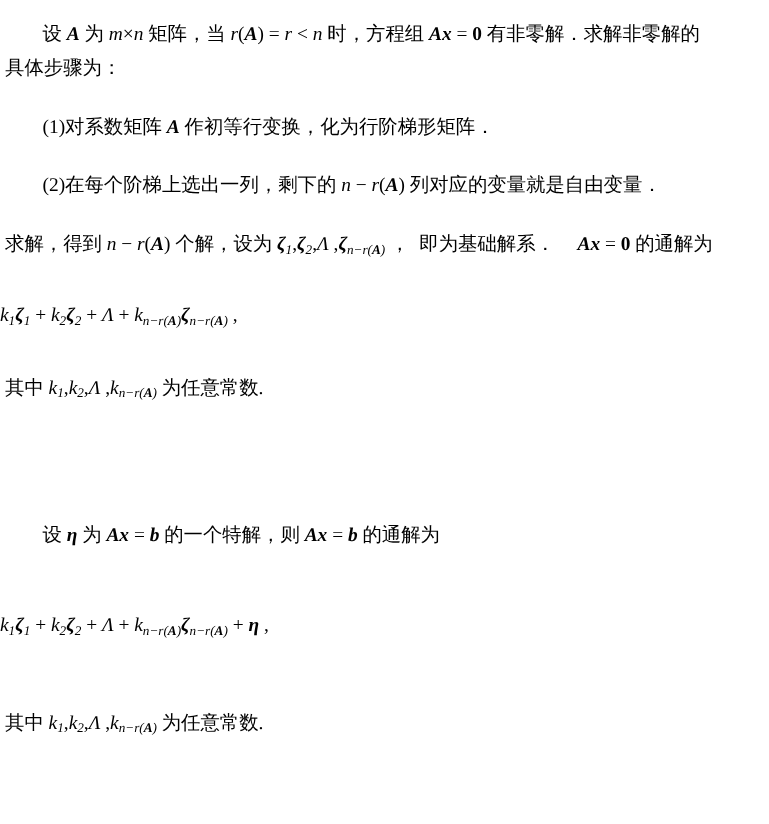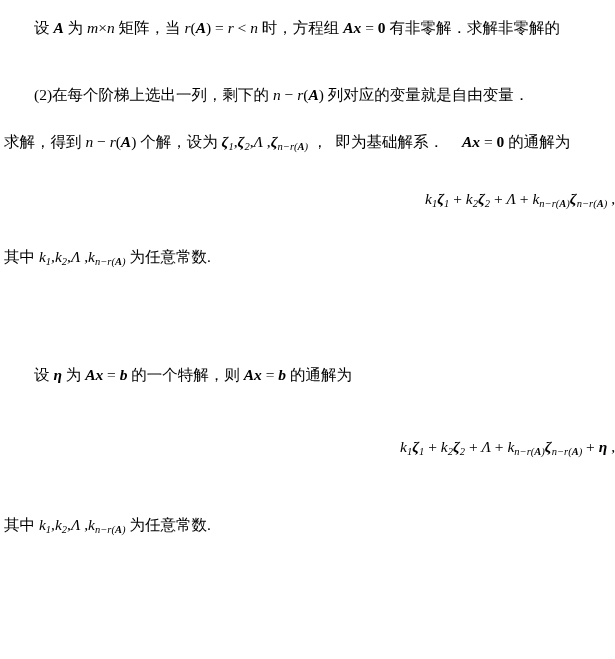--- a/index.html
+++ b/index.html
@@ -28,21 +28,21 @@
     padding: 0 16px 0 4px;
     text-align: justify;
   }
   .para.indent {
     text-indent: 30px;
   }
   .gap-sm { height: 14px; }
   .gap-md { height: 20px; }
   .gap-lg { height: 26px; }
   .centered {
-    text-align: right;
+    text-align: left;
     font-size: 15.5px;
     line-height: 26px;
     padding: 0;
   }
   
   .mi {            
     font-family: "Liberation Serif", serif;
     font-style: italic;
   }
   .mbi {           
@@ -72,23 +72,29 @@
 </head>
 <body>
 
 <div class="page">
 
   <div class="gap-sm"></div>
 
   <div class="para indent">
     设 <span class="mbi">A</span> 为 <span class="mi">m</span>×<span class="mi">n</span> 矩阵，当 <span class="mi">r</span>(<span class="mbi">A</span>) <span class="mn">=</span> <span class="mi">r</span> <span class="mn">&lt;</span> <span class="mi">n</span> 时，方程组 <span class="mbi">Ax</span> <span class="mn">=</span> <span class="mb">0</span> 有非零解．求解非零解的
   </div>
+  <div class="para">
+    具体步骤为：
+  </div>
 
   <div class="gap-md"></div>
 
+  <div class="para indent">
+    (1)对系数矩阵 <span class="mbi">A</span> 作初等行变换，化为行阶梯形矩阵．
+  </div>
 
   <div class="gap-md"></div>
 
   <div class="para indent">
     (2)在每个阶梯上选出一列，剩下的 <span class="mi">n</span> <span class="mn">−</span> <span class="mi">r</span>(<span class="mbi">A</span>) 列对应的变量就是自由变量．
   </div>
 
   <div class="gap-md"></div>
 
   <div class="para">

